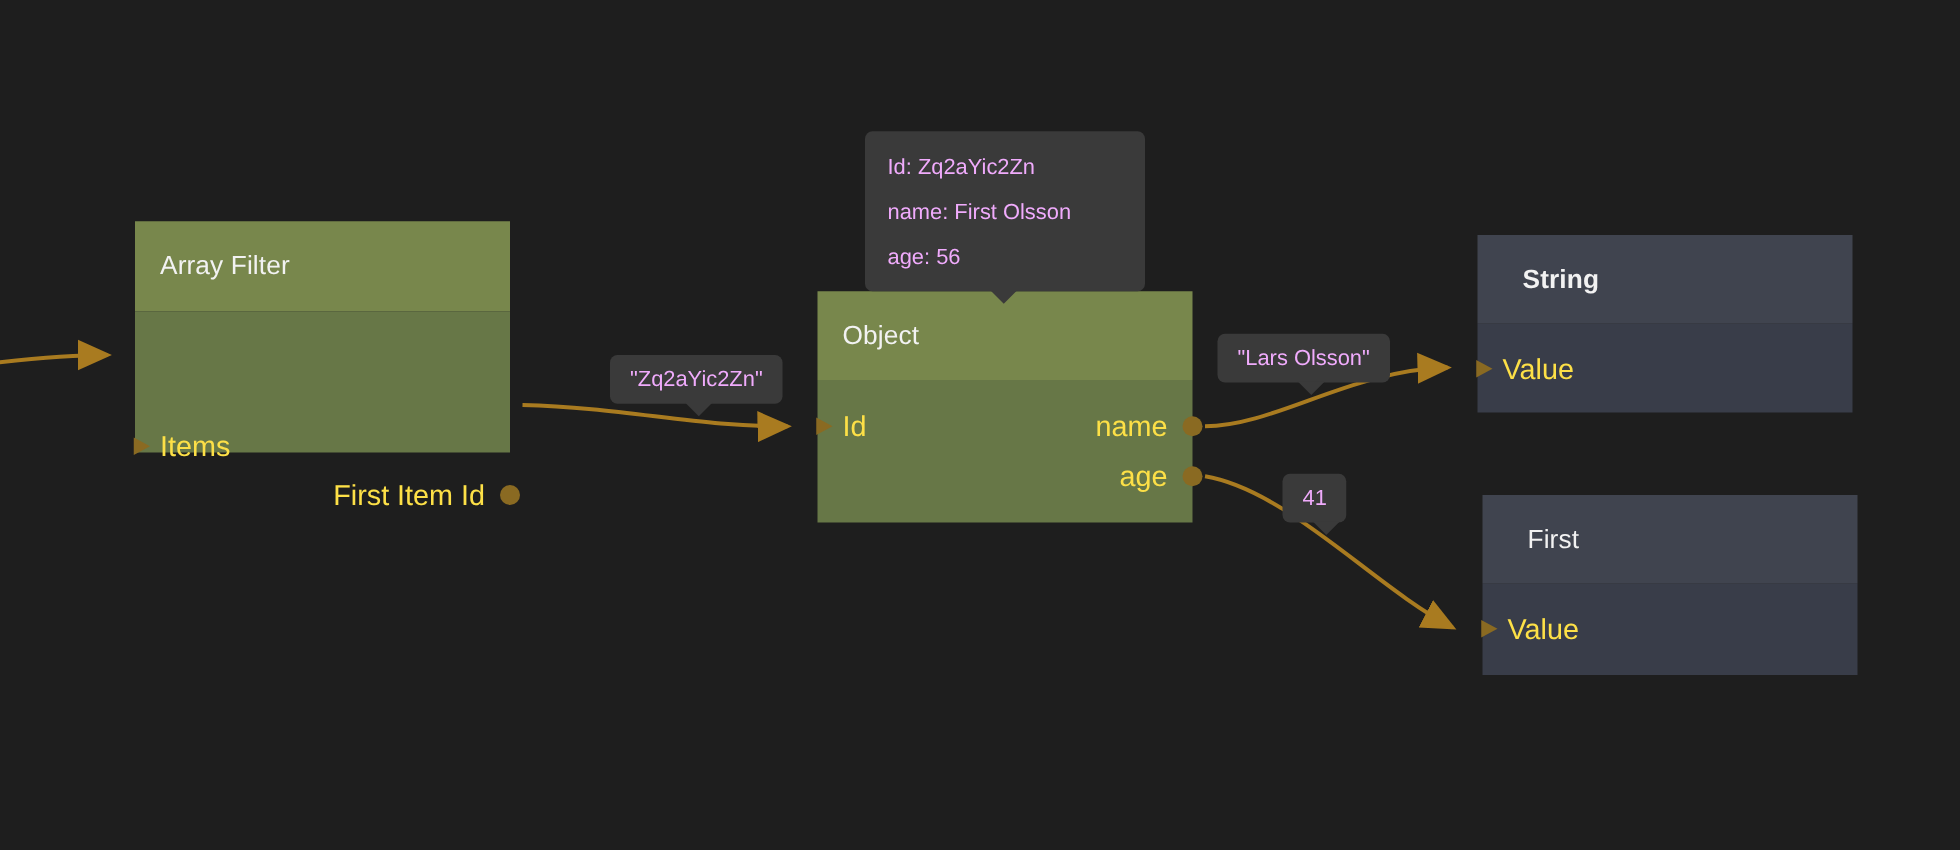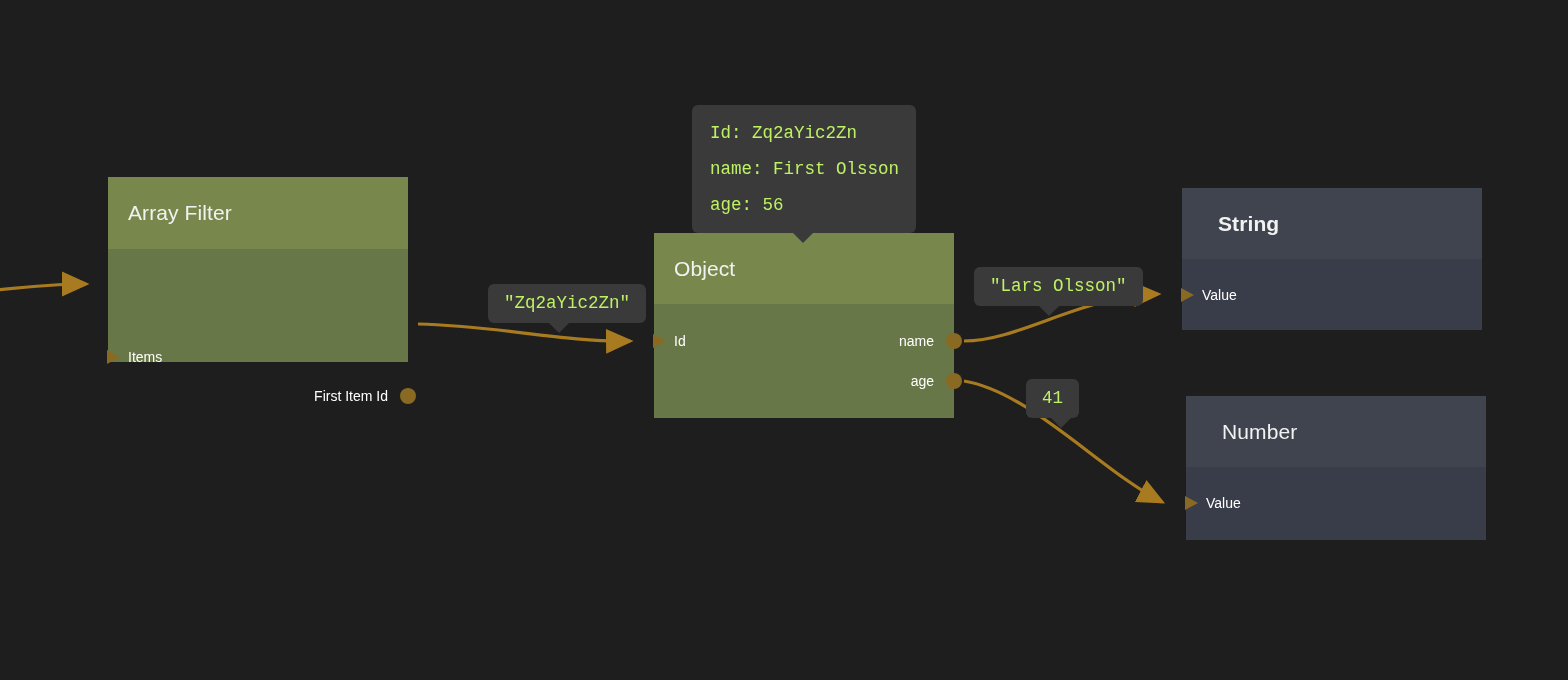--- a/index.html
+++ b/index.html
@@ -61,22 +61,22 @@
   .node.slate .node-body   { background: #393d49; }
   .node.slate .node-header { font-weight: bold; }
   .node.slate.light .node-header { font-weight: normal; }
 
   
   .port {
     position: absolute;
     display: flex;
     align-items: center;
     height: 24px;
-    color: #ffffff;
-    font-size: 14px;
+    color: #fde047;
+    font-size: 23px;
     white-space: nowrap;
   }
   .port.in  { left: 20px; }
   .port.out { right: 20px; justify-content: flex-end; }
 
   
   .port-marker-in {
     position: absolute;
     left: -21px;
     top: 50%;
@@ -96,26 +96,25 @@
     border-radius: 50%;
     background: #8a6a22;
   }
 
   
   .bubble {
     position: absolute;
     box-sizing: border-box;
     background: #3a3a3a;
     border-radius: 6px;
-    color: #bef264;
+    color: #f0abfc;
     font-size: 17.5px;
     line-height: 35px;
     padding: 9px 18px;
     white-space: nowrap;
-    font-family: Liberation Mono, monospace;
   }
   .bubble .tail {
     position: absolute;
     bottom: -10px;
     width: 0; height: 0;
     border-left: 11px solid transparent;
     border-right: 11px solid transparent;
     border-top: 11px solid #3a3a3a;
   }
   .bubble.multiline { line-height: 36px; padding: 10px 18px; }
@@ -180,21 +179,21 @@
     <div class="node-header" style="height:71px;">String</div>
     <div class="node-body" style="height:71px;">
       <div class="port in" style="top:24px;">
         <span class="port-marker-in"></span>
         <span>Value</span>
       </div>
     </div>
   </div>
 
   <div class="node slate light" style="left:1186px; top:396px; width:300px;">
-    <div class="node-header" style="height:71px;">Number</div>
+    <div class="node-header" style="height:71px;">First</div>
     <div class="node-body" style="height:73px;">
       <div class="port in" style="top:24px;">
         <span class="port-marker-in"></span>
         <span>Value</span>
       </div>
     </div>
   </div>
 
   <div class="bubble multiline" style="left:692px; top:105px; width:224px;">
     <span class="line">Id: Zq2aYic2Zn</span>

